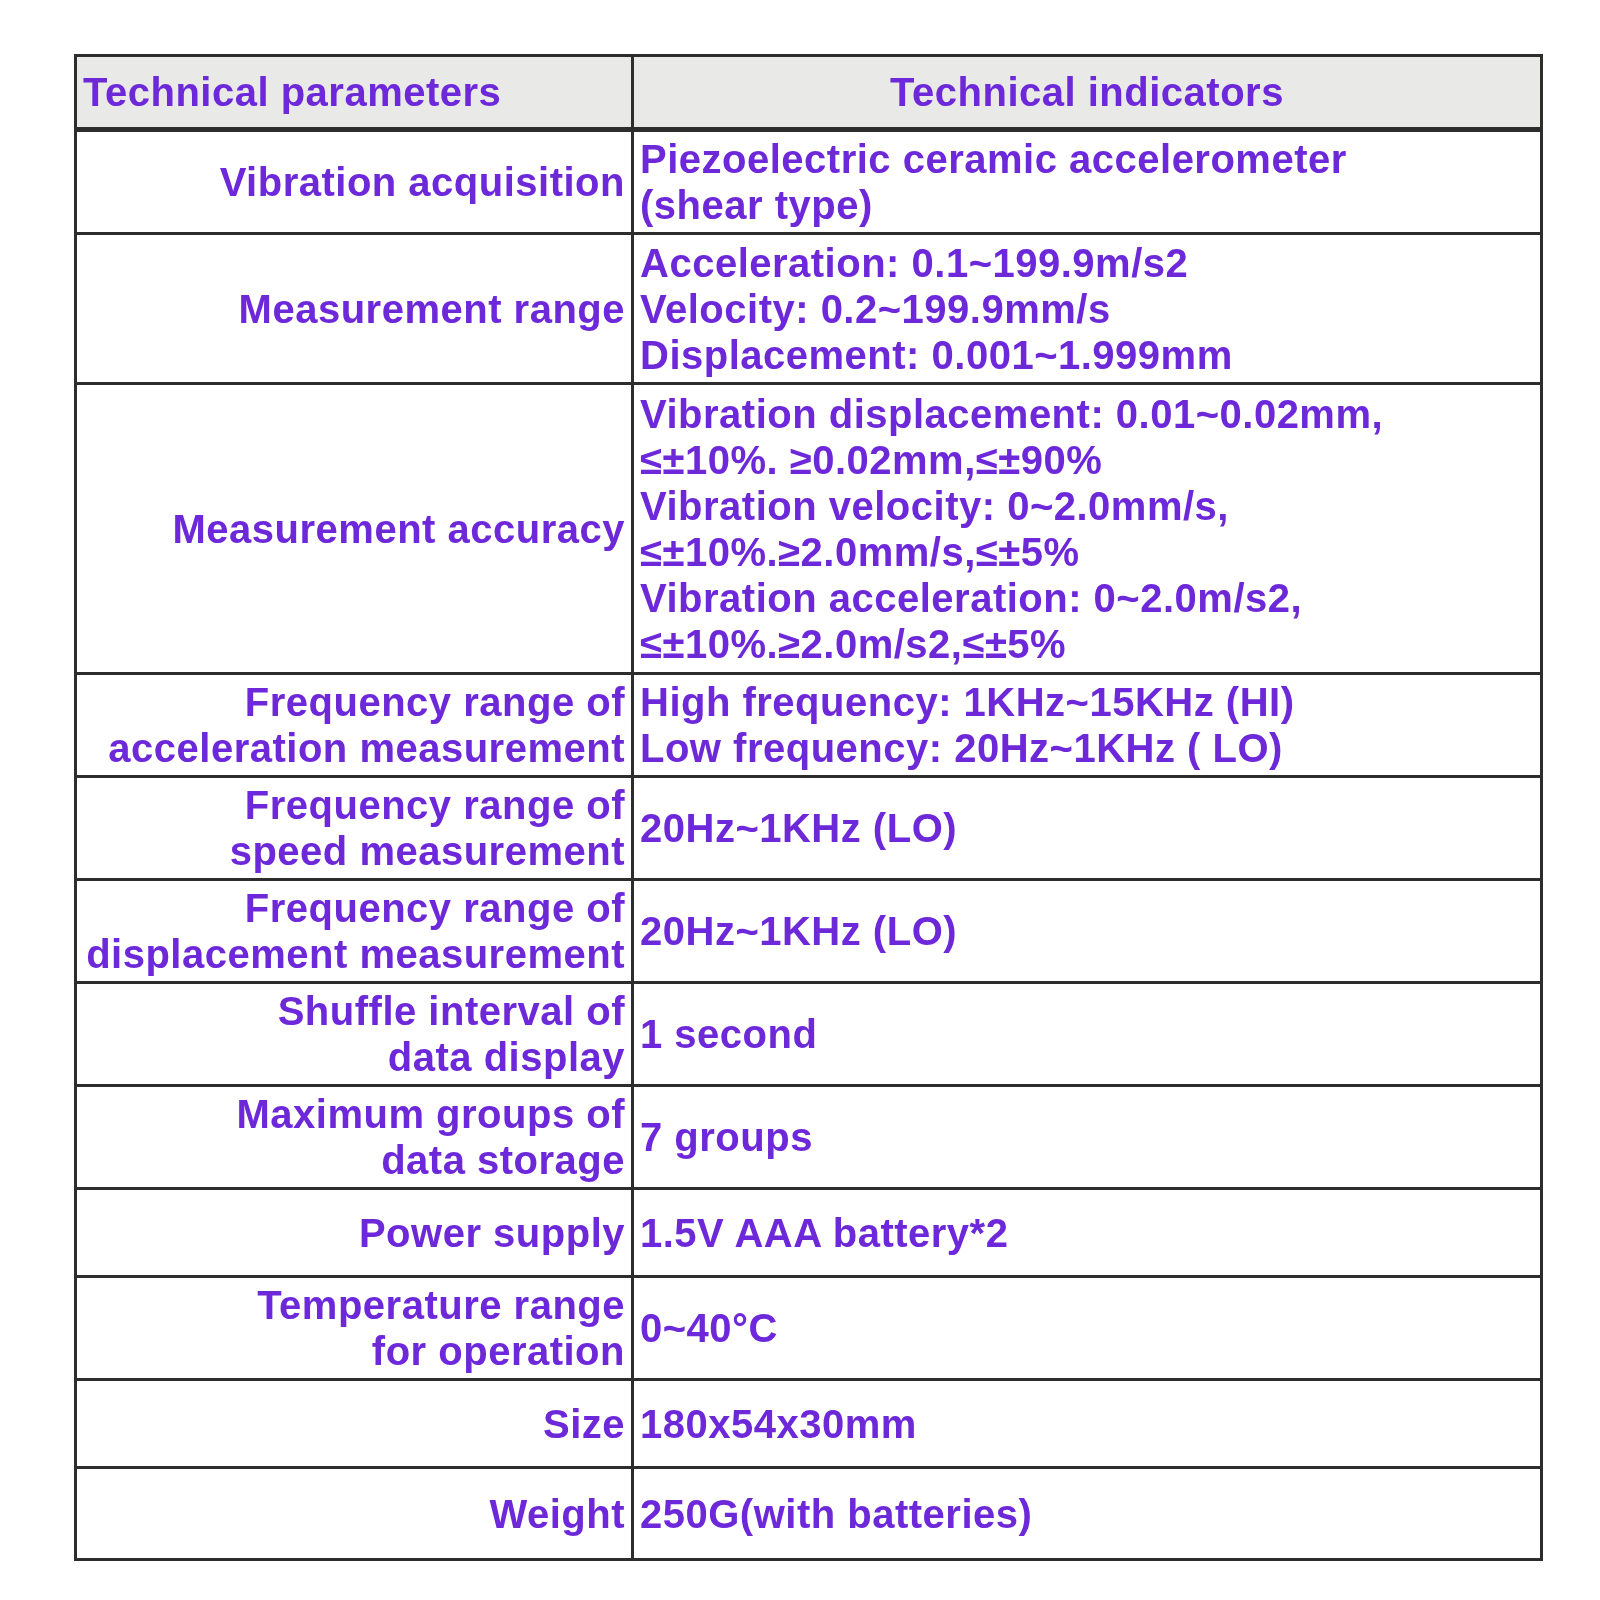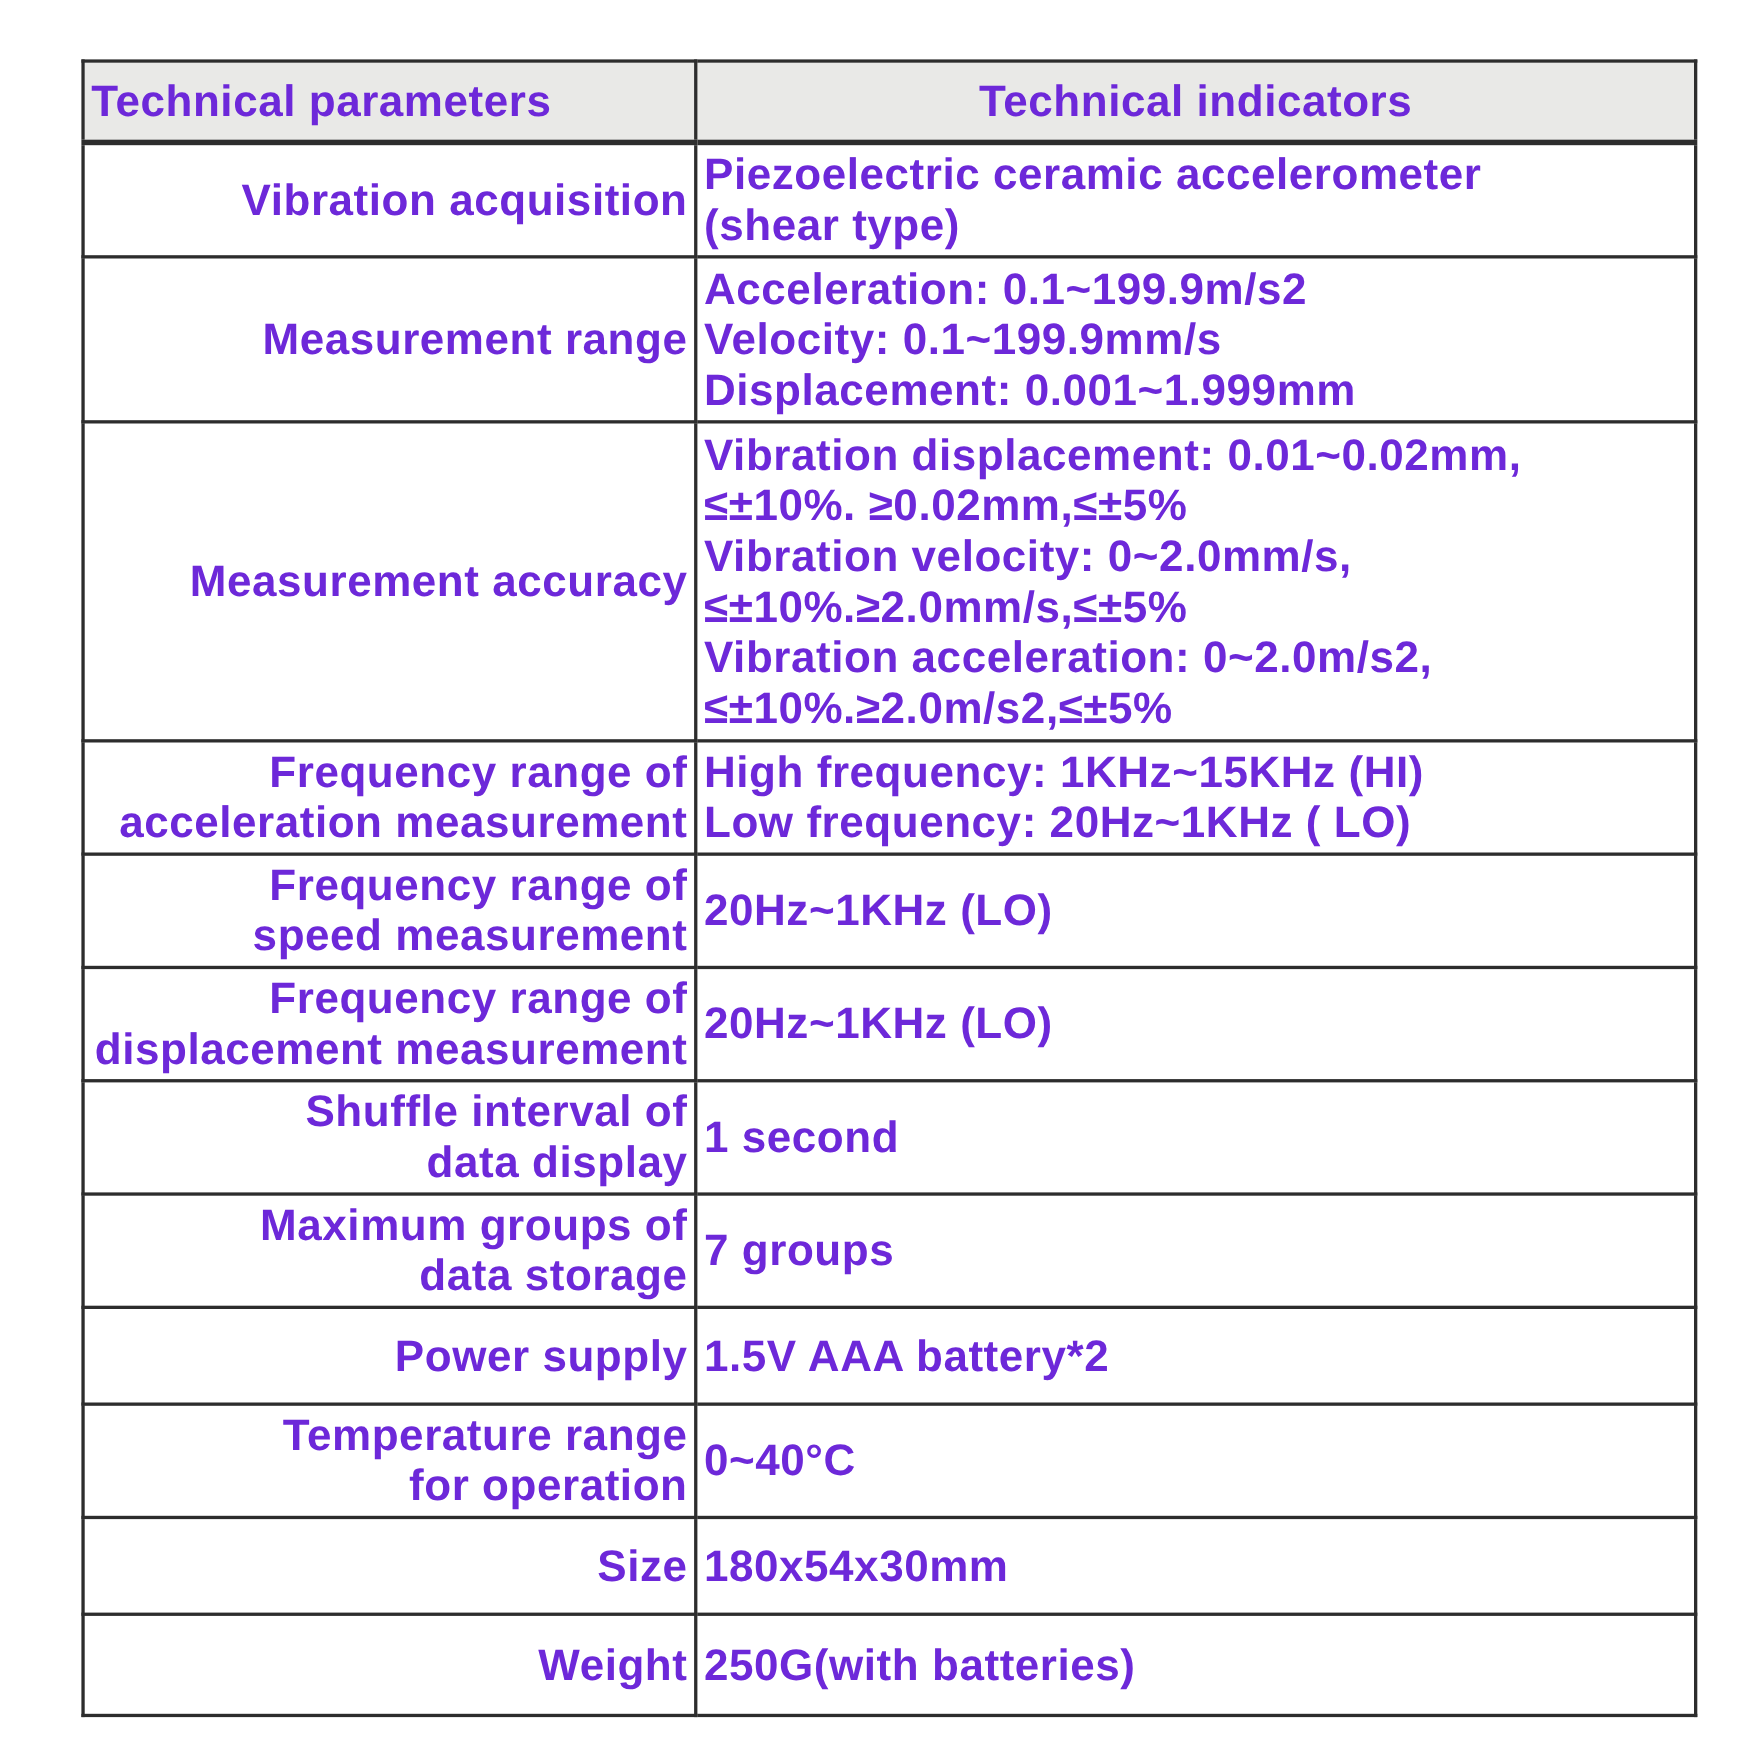--- a/index.html
+++ b/index.html
@@ -99,31 +99,31 @@
             <div class="line">Piezoelectric ceramic accelerometer</div>
             <div class="line">(shear type)</div>
           </td>
         </tr>
         <tr>
           <td class="param">
             <div class="line">Measurement range</div>
           </td>
           <td class="value">
             <div class="line">Acceleration: 0.1~199.9m/s2</div>
-            <div class="line">Velocity: 0.1~199.9mm/s</div>
+            <div class="line">Velocity: 0.2~199.9mm/s</div>
             <div class="line">Displacement: 0.001~1.999mm</div>
           </td>
         </tr>
         <tr>
           <td class="param">
             <div class="line">Measurement accuracy</div>
           </td>
           <td class="value">
             <div class="line">Vibration displacement: 0.01~0.02mm,</div>
-            <div class="line">≤±10%. ≥0.02mm,≤±5%</div>
+            <div class="line">≤±10%. ≥0.02mm,≤±90%</div>
             <div class="line">Vibration velocity: 0~2.0mm/s,</div>
             <div class="line">≤±10%.≥2.0mm/s,≤±5%</div>
             <div class="line">Vibration acceleration: 0~2.0m/s2,</div>
             <div class="line">≤±10%.≥2.0m/s2,≤±5%</div>
           </td>
         </tr>
         <tr>
           <td class="param">
             <div class="line">Frequency range of</div>
             <div class="line">acceleration measurement</div>

